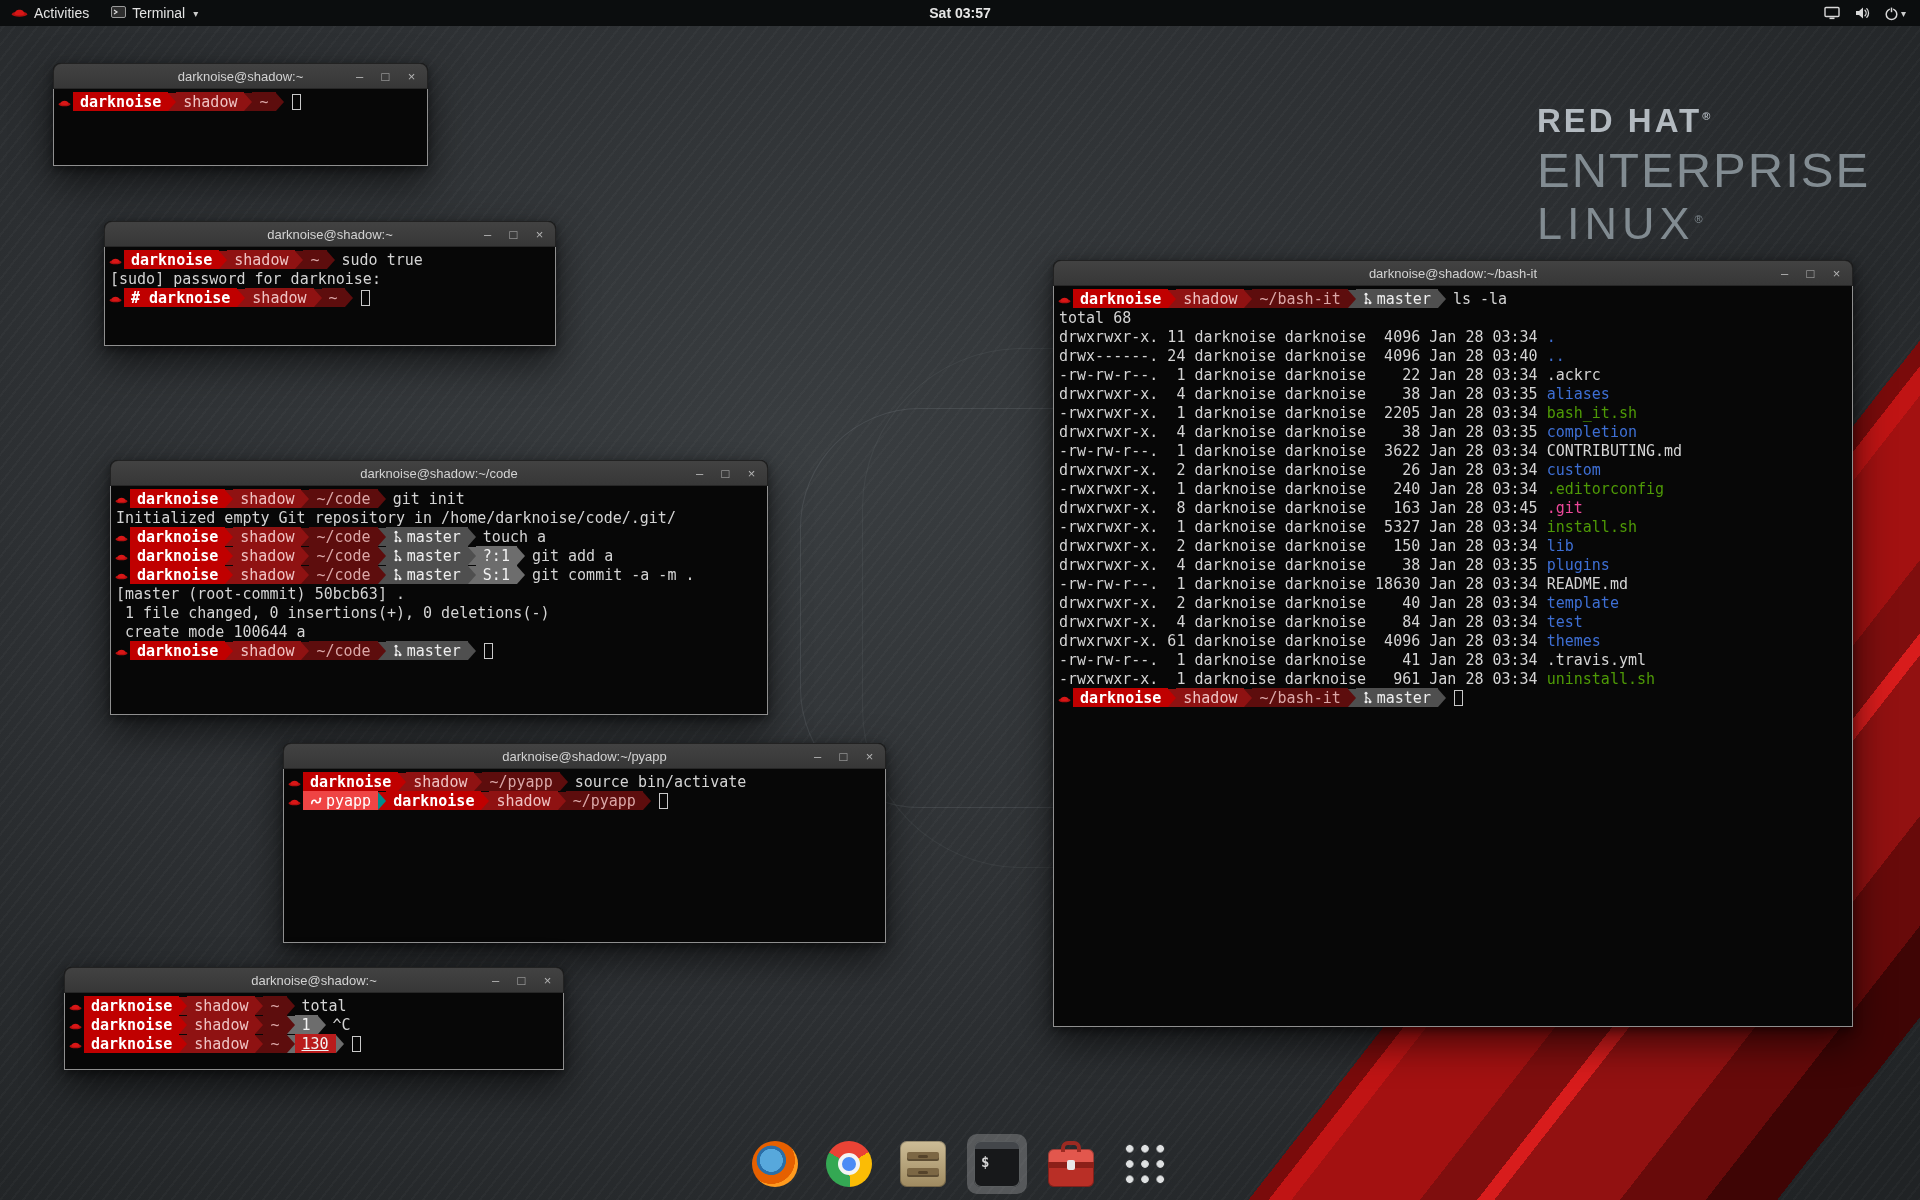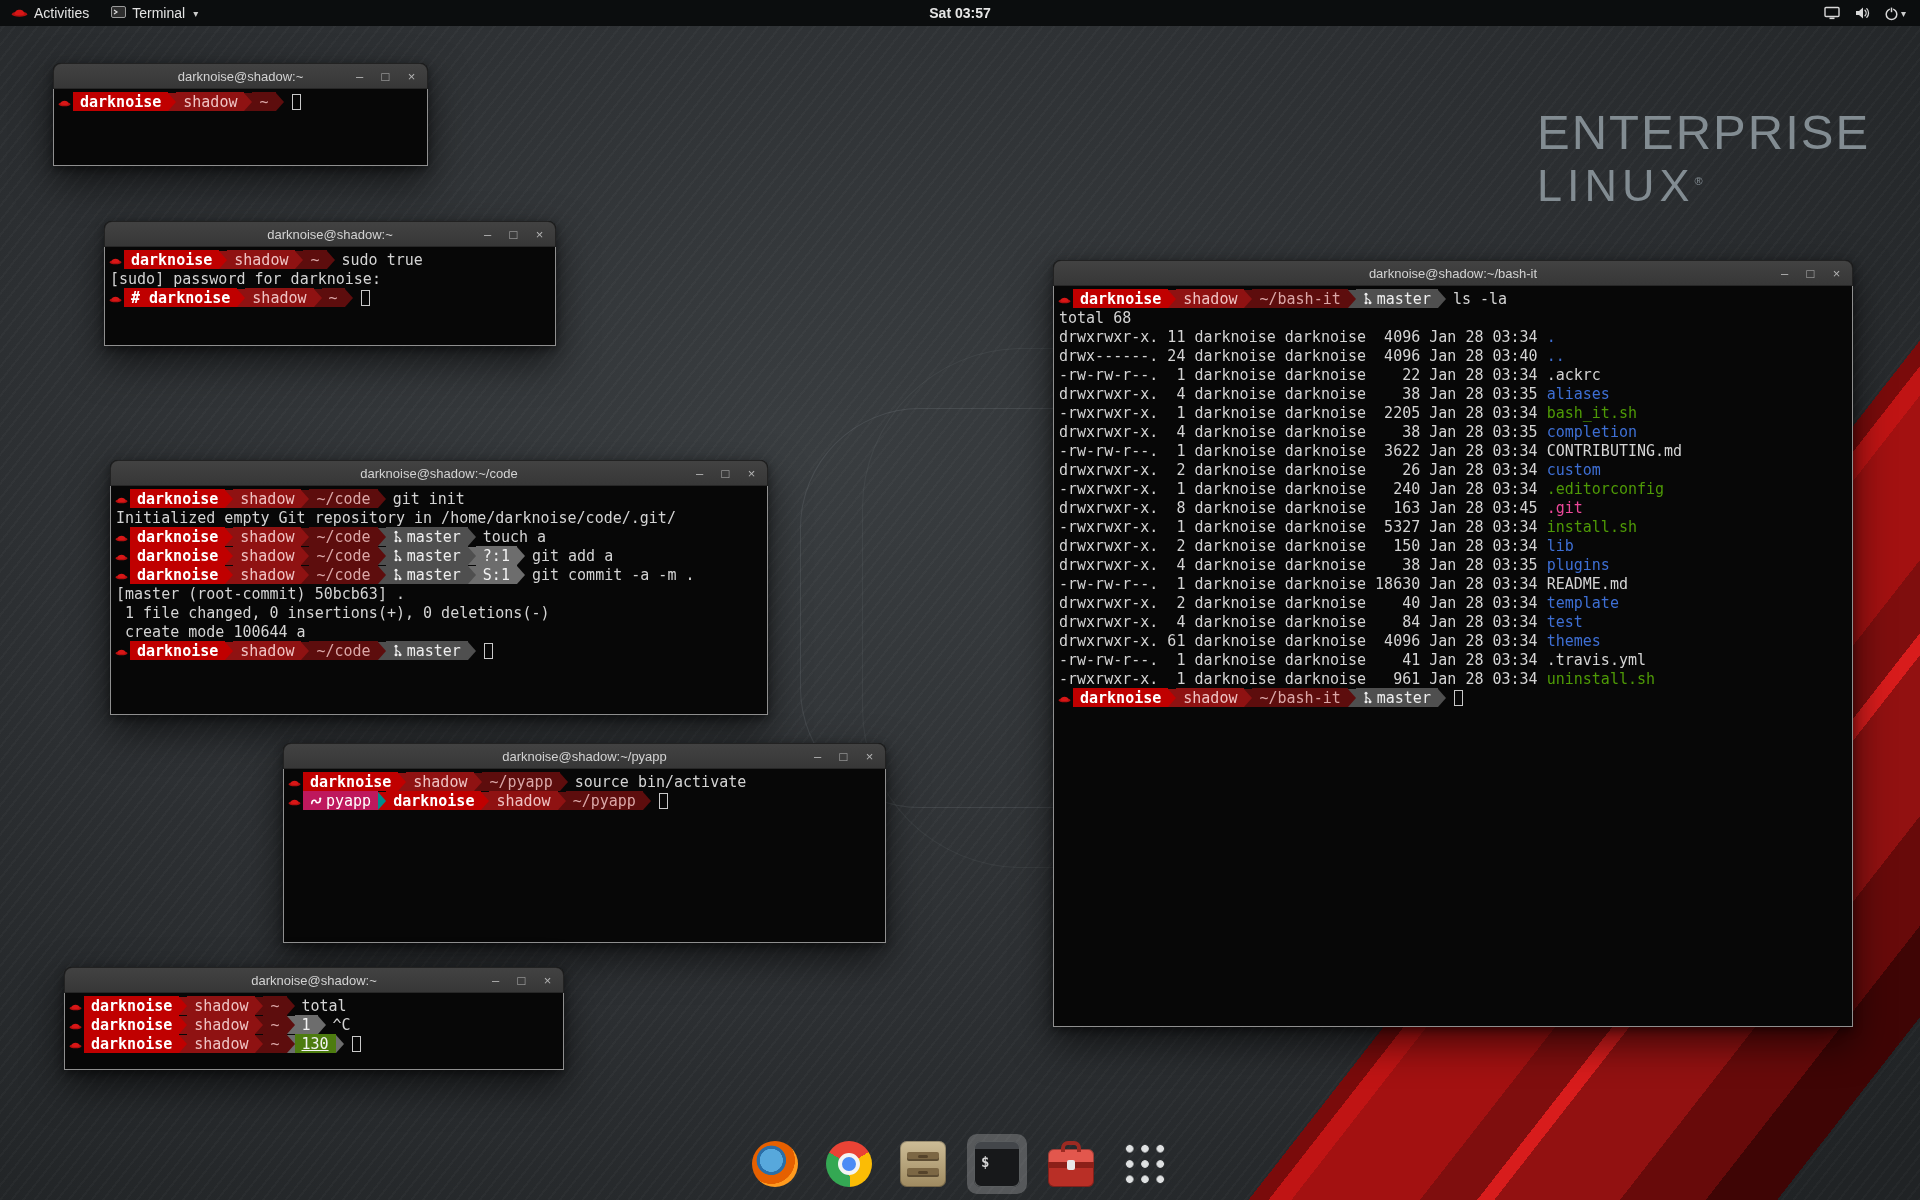--- a/index.html
+++ b/index.html
@@ -101,20 +101,21 @@
 </head>
 <body>
 
 <div class="screen">
   <div class="stripes"></div>
   <div class="ribbons"></div>
   <div class="trace1"></div>
   <div class="trace2"></div>
 
   <div class="branding">
+    <div class="brand1"><span>RED HAT</span><sup>®</sup></div>
     <div class="brand2">ENTERPRISE</div>
     <div class="brand3"><span>LINUX</span><sup>®</sup></div>
   </div>
 
   <div class="topbar">
     <div class="tb-left">
       <div class="tb-item">
         <span>
           <svg width="17" height="13" viewBox="0 0 17 13">
               <ellipse cx="8.5" cy="9.2" rx="7.6" ry="2.6" fill="#b40f0f"></ellipse>
@@ -390,21 +391,21 @@
           <span class="arrow" style="border-left-color: rgb(93, 13, 13);"></span>
           <span class="cmd">source bin/activate</span>
         </div>
         <div class="term-line">
           <span class="hat">
             <svg width="13" height="10" viewBox="0 0 13 10">
               <ellipse cx="6.5" cy="7.2" rx="6" ry="2.1" fill="#b40f0f"></ellipse>
               <path d="M2.5 7 C2.5 2.6 10.5 2.6 10.5 7 C10.5 8.4 2.5 8.4 2.5 7 Z" fill="#d81717"></path>
             </svg>
           </span>
-          <span class="seg seg-venv" style="background: #be185d; color: rgb(255, 255, 255);"><span class="seg-icon"><svg width="12" height="12" viewBox="0 0 12 12">
+          <span class="seg seg-venv" style="background: #ef4444; color: rgb(255, 255, 255);"><span class="seg-icon"><svg width="12" height="12" viewBox="0 0 12 12">
                 <path d="M1.8 8.6 C1.8 4.6 6 4.6 6 6.4 C6 8.4 10.2 8.4 10.2 5" stroke="#ffffff" stroke-width="1.6" fill="none" stroke-linecap="round"></path>
                 <circle cx="10.2" cy="3.8" r="1.2" fill="#ffffff"></circle>
               </svg></span>pyapp</span>
           <span class="arrow" style="border-left-color: rgb(0, 140, 140); background: rgb(192, 0, 0);"></span>
           <span class="seg seg-user" style="background: rgb(192, 0, 0); color: rgb(255, 255, 255); font-weight: bold;">darknoise</span>
           <span class="arrow" style="border-left-color: rgb(192, 0, 0); background: rgb(143, 18, 18);"></span>
           <span class="seg seg-host" style="background: rgb(143, 18, 18); color: rgb(239, 195, 195);">shadow</span>
           <span class="arrow" style="border-left-color: rgb(143, 18, 18); background: rgb(93, 13, 13);"></span>
           <span class="seg seg-path" style="background: rgb(93, 13, 13); color: rgb(219, 168, 168);">~/pyapp</span>
           <span class="arrow" style="border-left-color: rgb(93, 13, 13);"></span>
@@ -461,21 +462,21 @@
               <ellipse cx="6.5" cy="7.2" rx="6" ry="2.1" fill="#b40f0f"></ellipse>
               <path d="M2.5 7 C2.5 2.6 10.5 2.6 10.5 7 C10.5 8.4 2.5 8.4 2.5 7 Z" fill="#d81717"></path>
             </svg>
           </span>
           <span class="seg seg-user" style="background: rgb(192, 0, 0); color: rgb(255, 255, 255); font-weight: bold;">darknoise</span>
           <span class="arrow" style="border-left-color: rgb(192, 0, 0); background: rgb(143, 18, 18);"></span>
           <span class="seg seg-host" style="background: rgb(143, 18, 18); color: rgb(239, 195, 195);">shadow</span>
           <span class="arrow" style="border-left-color: rgb(143, 18, 18); background: rgb(93, 13, 13);"></span>
           <span class="seg seg-path" style="background: rgb(93, 13, 13); color: rgb(219, 168, 168);">~</span>
           <span class="arrow" style="border-left-color: rgb(93, 13, 13); background: rgb(109, 109, 109);"></span>
-          <span class="seg seg-stat" style="background: #4d7c0f; color: rgb(242, 242, 242); text-decoration: underline;">130</span>
+          <span class="seg seg-stat" style="background: #b91c1c; color: rgb(242, 242, 242); text-decoration: underline;">130</span>
           <span class="arrow" style="border-left-color: rgb(109, 109, 109);"></span>
           <span class="cursor"></span>
         </div>
       </div>
   </div>
 
   <div class="term-window w6">
     <div class="titlebar">
       <span class="title">darknoise@shadow:~/bash-it</span>
       <span class="controls">

